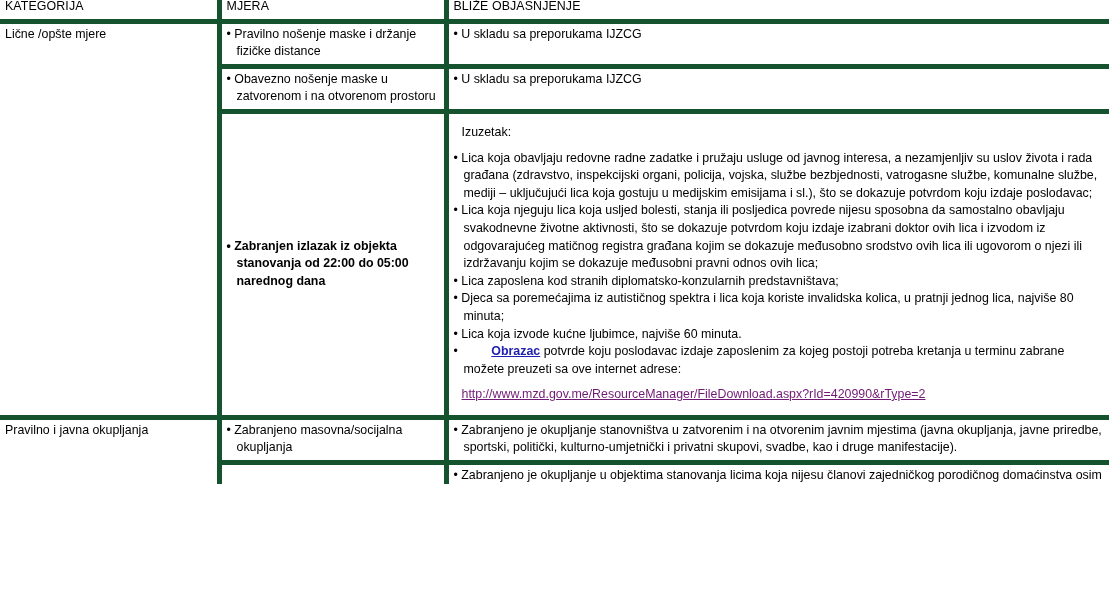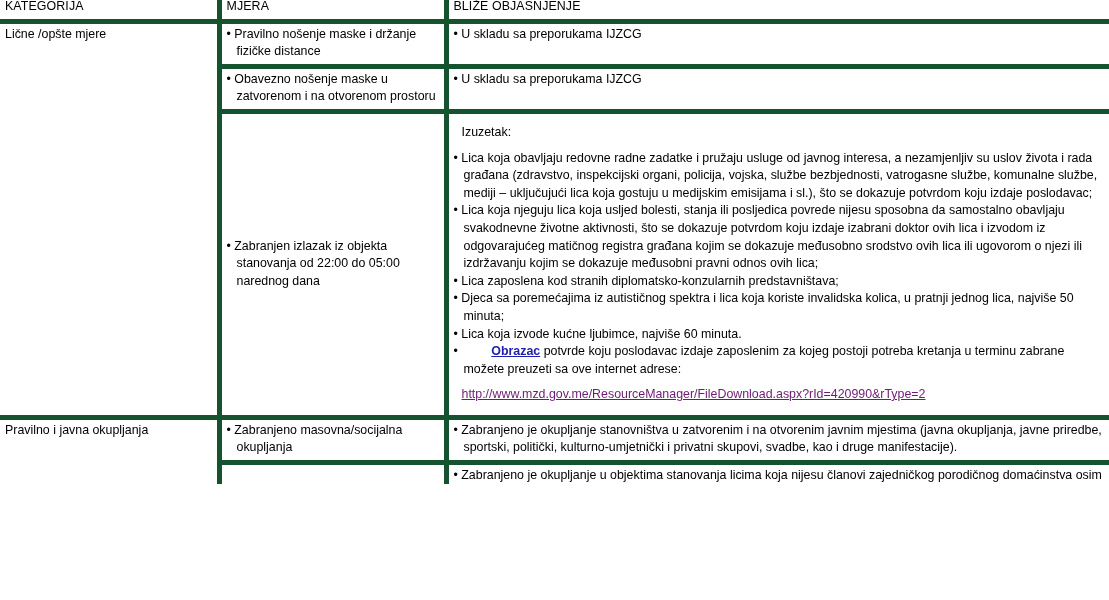--- a/index.html
+++ b/index.html
@@ -62,20 +62,21 @@
   td.cat {
     font-weight: bold;
     font-size: 12.6px;
     padding-top: 3px;
   }
   td.mid {
     padding-left: 6px;
   }
   td.mid.vmid {
     vertical-align: middle;
+    font-weight: bold;
   }
   td.mid.vbot {
     vertical-align: middle;
   }
   td.expl {
     padding-left: 6px;
   }
 
   p.li {
     margin: 0;
@@ -143,21 +144,21 @@
 
       <tr>
         <td class="mid vmid">
           <p class="li">Zabranjen izlazak iz objekta stanovanja od 22:00 do 05:00 narednog dana</p>
         </td>
         <td class="expl">
           <p class="plain">Izuzetak:</p>
           <p class="li">Lica koja obavljaju redovne radne zadatke i pružaju usluge od javnog interesa, a nezamjenljiv su uslov života i rada građana (zdravstvo, inspekcijski organi, policija, vojska, službe bezbjednosti, vatrogasne službe, komunalne službe, mediji – uključujući lica koja gostuju u medijskim emisijama i sl.), što se dokazuje potvrdom koju izdaje poslodavac;</p>
           <p class="li">Lica koja njeguju lica koja usljed bolesti, stanja ili posljedica povrede nijesu sposobna da samostalno obavljaju svakodnevne životne aktivnosti, što se dokazuje potvrdom koju izdaje izabrani doktor ovih lica i izvodom iz odgovarajućeg matičnog registra građana kojim se dokazuje međusobno srodstvo ovih lica ili ugovorom o njezi ili izdržavanju kojim se dokazuje međusobni pravni odnos ovih lica;</p>
           <p class="li">Lica zaposlena kod stranih diplomatsko-konzularnih predstavništava;</p>
-          <p class="li">Djeca sa poremećajima iz autističnog spektra i lica koja koriste invalidska kolica, u pratnji jednog lica, najviše 50 minuta;</p>
+          <p class="li">Djeca sa poremećajima iz autističnog spektra i lica koja koriste invalidska kolica, u pratnji jednog lica, najviše 80 minuta;</p>
           <p class="li">Lica koja izvode kućne ljubimce, najviše 60 minuta.</p>
           <p class="li"><a class="link bold" href="#">Obrazac</a><span> potvrde koju poslodavac izdaje zaposlenim za kojeg postoji potreba kretanja u terminu zabrane možete preuzeti sa ove internet adrese:</span></p>
           <p class="plain"><a class="url" href="#">http://www.mzd.gov.me/ResourceManager/FileDownload.aspx?rId=420990&amp;rType=2</a></p>
         </td>
       </tr>
 
       <tr>
         <td class="cat" rowspan="2">Pravilno i javna okupljanja</td>
         <td class="mid">
           <p class="li">Zabranjeno masovna/socijalna okupljanja</p>

